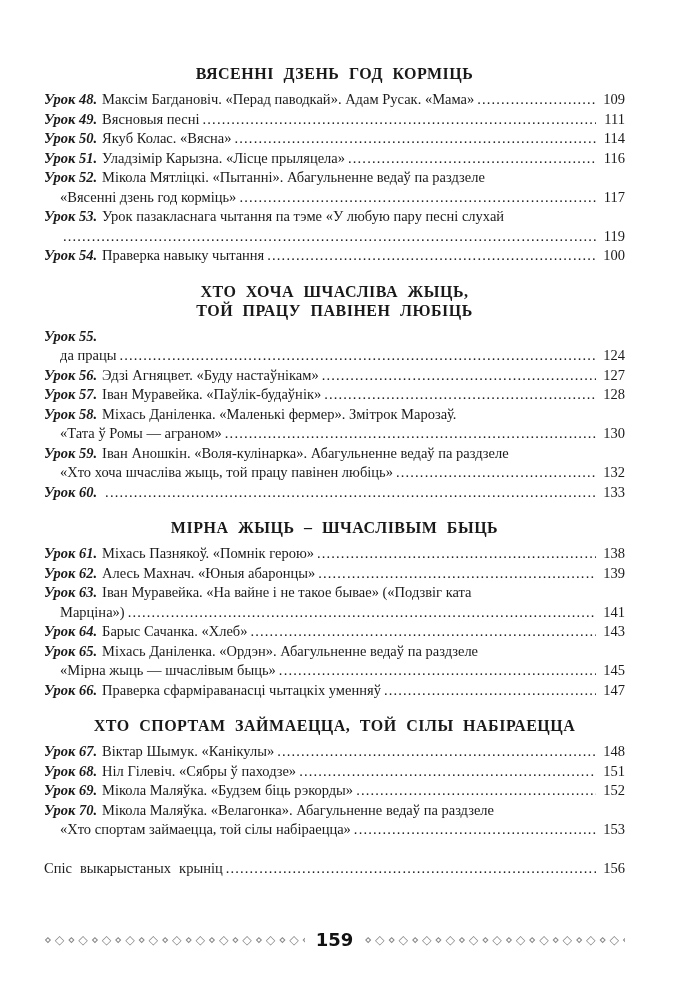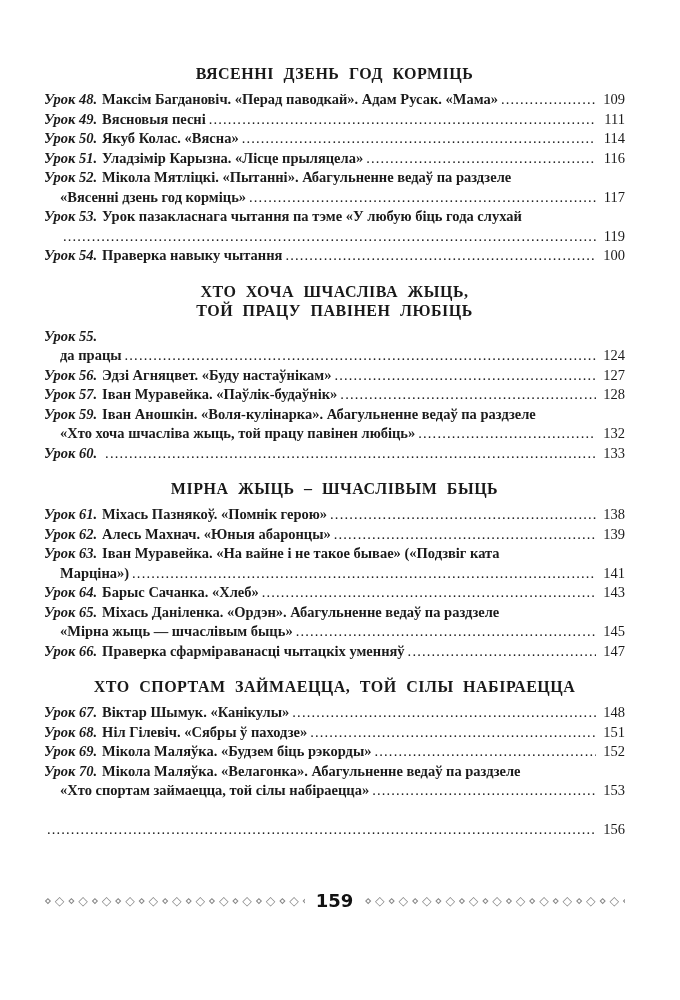--- a/index.html
+++ b/index.html
@@ -27,21 +27,21 @@
   }
   .toc-section:first-child .sec-heading { margin-top: 0; }
   .entry { font-size: 14.5px; line-height: 19.5px; }
   .row {
     display: flex;
     align-items: baseline;
     line-height: 19.5px;
     white-space: nowrap;
   }
   .row .lbl { font-style: italic; margin-right: 5px; flex: 0 0 auto; font-weight: bold; }
-  .row .t   { flex: 0 1 auto; overflow: hidden; font-weight: bold; }
+  .row .t   { flex: 0 1 auto; overflow: hidden; }
   .row.cont { padding-left: 16px; }
   .dots {
     flex: 1 1 auto;
     min-width: 8px;
     overflow: hidden;
     margin-left: 3px;
     position: relative;
     align-self: stretch;
   }
   .dots::after {
@@ -136,21 +136,21 @@
     <div class="row row2 cont">
       <span class="t t2">«Вясенні дзень год корміць»</span>
       <span class="dots"></span>
       <span class="pg">117</span>
     </div>
   </div>
 
   <div class="entry">
     <div class="row row1">
       <span class="lbl">Урок 53.</span>
-      <span class="t t1">Урок пазакласнага чытання па тэме «У любую біць года слухай</span>
+      <span class="t t1">Урок пазакласнага чытання па тэме «У любую пару песні слухай</span>
 
     </div>
     <div class="row row2 cont">
       <span class="dots"></span>
       <span class="pg">119</span>
     </div>
   </div>
 
   <div class="entry">
     <div class="row row1">
@@ -192,20 +192,32 @@
   <div class="entry">
     <div class="row row1">
       <span class="lbl">Урок 57.</span>
       <span class="t t1">Іван Муравейка. «Паўлік-будаўнік»</span>
       <span class="dots"></span>
       <span class="pg">128</span>
     </div>
 
   </div>
 
+  <div class="entry">
+    <div class="row row1">
+      <span class="lbl">Урок 58.</span>
+      <span class="t t1">Міхась Даніленка. «Маленькі фермер». Змітрок Марозаў.</span>
+
+    </div>
+    <div class="row row2 cont">
+      <span class="t t2">«Тата ў Ромы — аграном»</span>
+      <span class="dots"></span>
+      <span class="pg">130</span>
+    </div>
+  </div>
 
   <div class="entry">
     <div class="row row1">
       <span class="lbl">Урок 59.</span>
       <span class="t t1">Іван Аношкін. «Воля-кулінарка». Абагульненне ведаў па раздзеле</span>
 
     </div>
     <div class="row row2 cont">
       <span class="t t2">«Хто хоча шчасліва жыць, той працу павінен любіць»</span>
       <span class="dots"></span>
@@ -339,20 +351,21 @@
       <span class="dots"></span>
       <span class="pg">153</span>
     </div>
   </div>
 </div>
   </section>
 </div>
 
   <div class="entry final-entry">
     <div class="row">
+      <span class="t">Спіс выкарыстаных крыніц</span>
       <span class="dots"></span>
       <span class="pg">156</span>
     </div>
   </div>
 
   <footer class="page-footer">
     <span class="orn">⋄◇⋄◇⋄◇⋄◇⋄◇⋄◇⋄◇⋄◇⋄◇⋄◇⋄◇⋄</span>
     <span class="pgnum">159</span>
     <span class="orn">⋄◇⋄◇⋄◇⋄◇⋄◇⋄◇⋄◇⋄◇⋄◇⋄◇⋄◇⋄</span>
   </footer>

